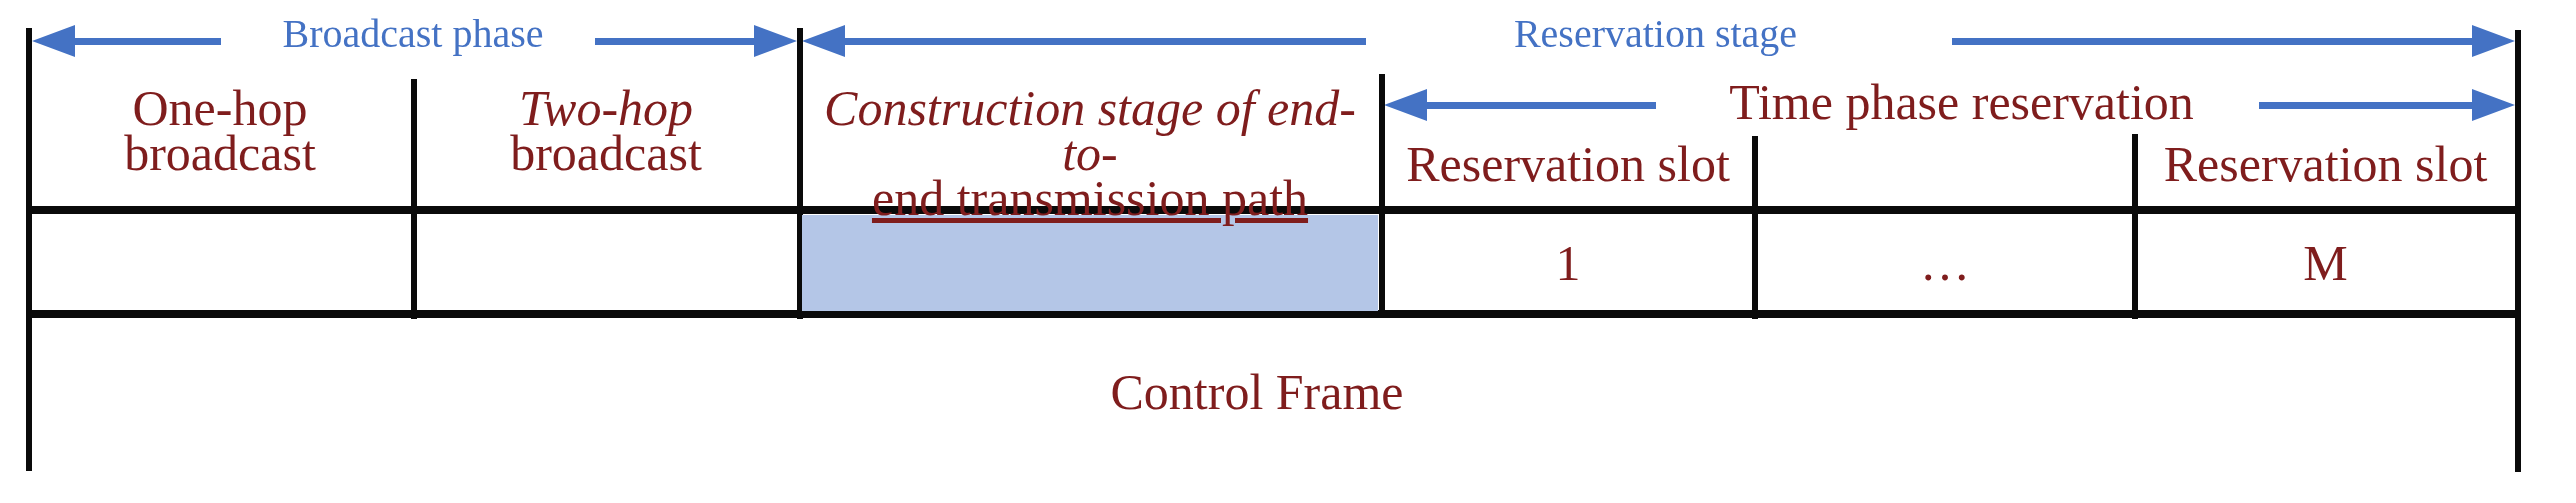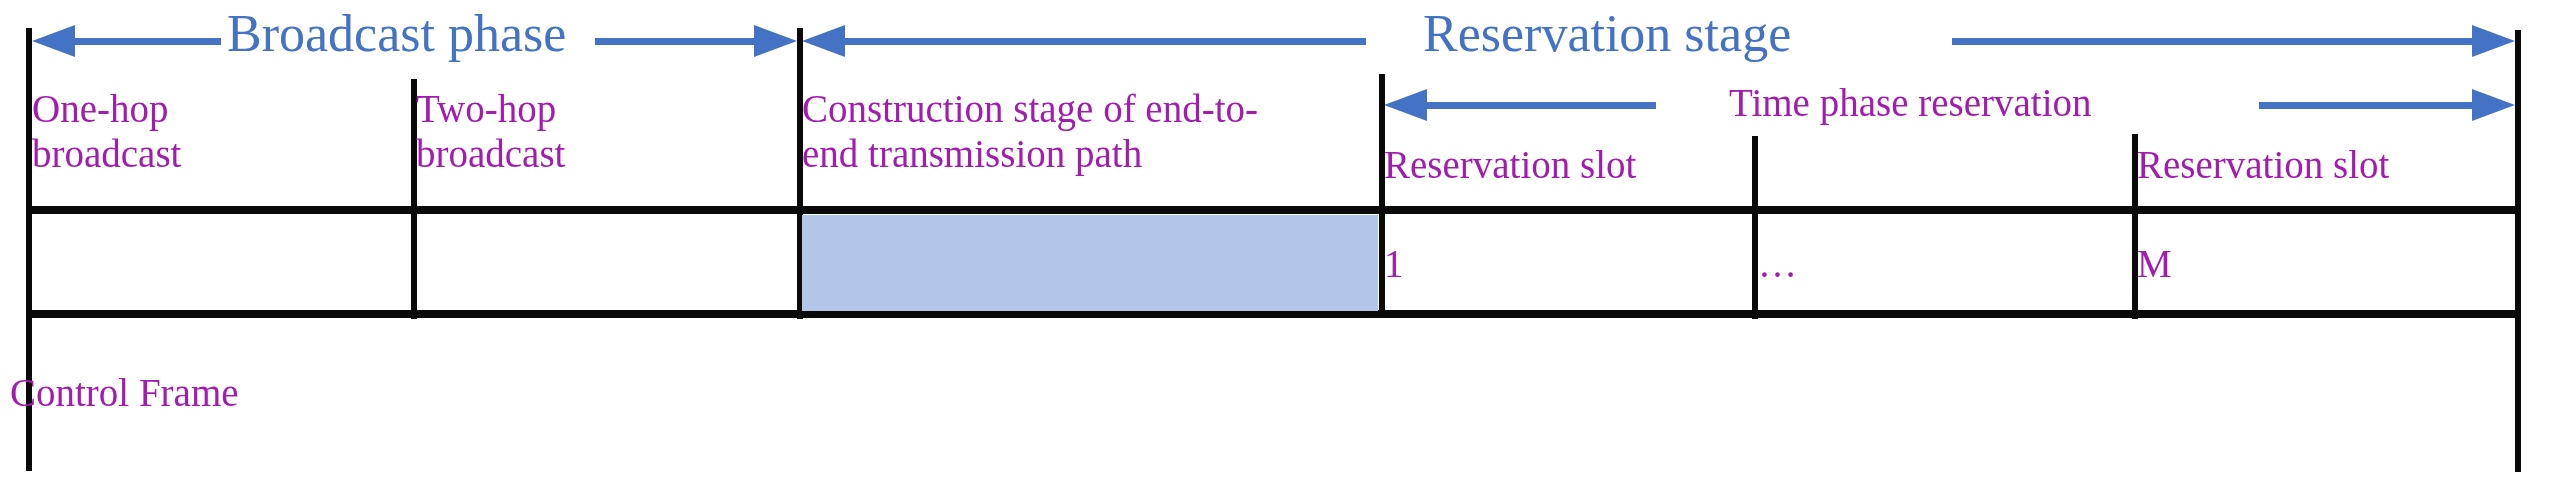--- a/index.html
+++ b/index.html
@@ -13,22 +13,22 @@
   .abs{position:absolute;}
   
   .vline{position:absolute;width:5.6px;background:#0a0a0a;}
   .hline{position:absolute;height:8.4px;background:#0a0a0a;}
   
   .shaft{position:absolute;height:6.5px;background:#4472c4;}
   .head{position:absolute;width:0;height:0;border-top:16px solid transparent;border-bottom:16px solid transparent;}
   .head.left{border-right:43px solid #4472c4;}
   .head.right{border-left:43px solid #4472c4;}
   
-  .label{position:absolute;text-align:left;font-size:39px;line-height:45px;color:#a21caf;}
-  .phase-label{position:absolute;text-align:left;font-size:52px;line-height:45px;color:#4472c4;}
+  .label{position:absolute;text-align:center;font-size:50px;line-height:45px;color:#7f1d1d;}
+  .phase-label{position:absolute;text-align:center;font-size:40px;line-height:45px;color:#4472c4;}
   .fill{position:absolute;background:#b4c6e7;}
 </style>
 </head>
 <body>
 
 <div class="canvas">
 
   <div class="head left abs" style="left:32px;top:25px;"></div>
   <div class="shaft" style="left:63px;top:38px;width:158px;"></div>
   <div class="phase-label" style="left:227px;top:11px;width:372px;">Broadcast phase</div>
@@ -58,26 +58,26 @@
   <div class="hline" style="left:26px;top:206px;width:2494px;"></div>
   <div class="hline" style="left:26px;top:310px;width:2494px;"></div>
 
   <div class="fill" style="left:802px;top:215px;width:576px;height:96px;"></div>
 
   <div class="label" style="left:32px;top:86px;width:376px;">
     <span style="display:block;">One-hop</span>
     <span style="display:block;">broadcast</span>
   </div>
   <div class="label" style="left:416px;top:86px;width:380px;">
-    <span style="display:block;">Two-hop</span>
+    <span style="display:block;font-style:italic;">Two-hop</span>
     <span style="display:block;">broadcast</span>
   </div>
   <div class="label" style="left:802px;top:86px;width:576px;">
-    <span style="display:block;">Construction stage of end-to-</span>
-    <span style="display:block;">end transmission path</span>
+    <span style="display:block;font-style:italic;">Construction stage of end-to-</span>
+    <span style="display:block;text-decoration:underline;">end transmission path</span>
   </div>
   <div class="label" style="left:1384px;top:142px;width:368px;">Reservation slot</div>
   <div class="label" style="left:2137px;top:142px;width:377px;">Reservation slot</div>
 
   <div class="label" style="left:1384px;top:241px;width:368px;">1</div>
   <div class="label" style="left:1758px;top:241px;width:374px;">…</div>
   <div class="label" style="left:2137px;top:241px;width:377px;">M</div>
 
   <div class="label" style="left:10px;top:370px;width:2494px;">Control Frame</div>
 

